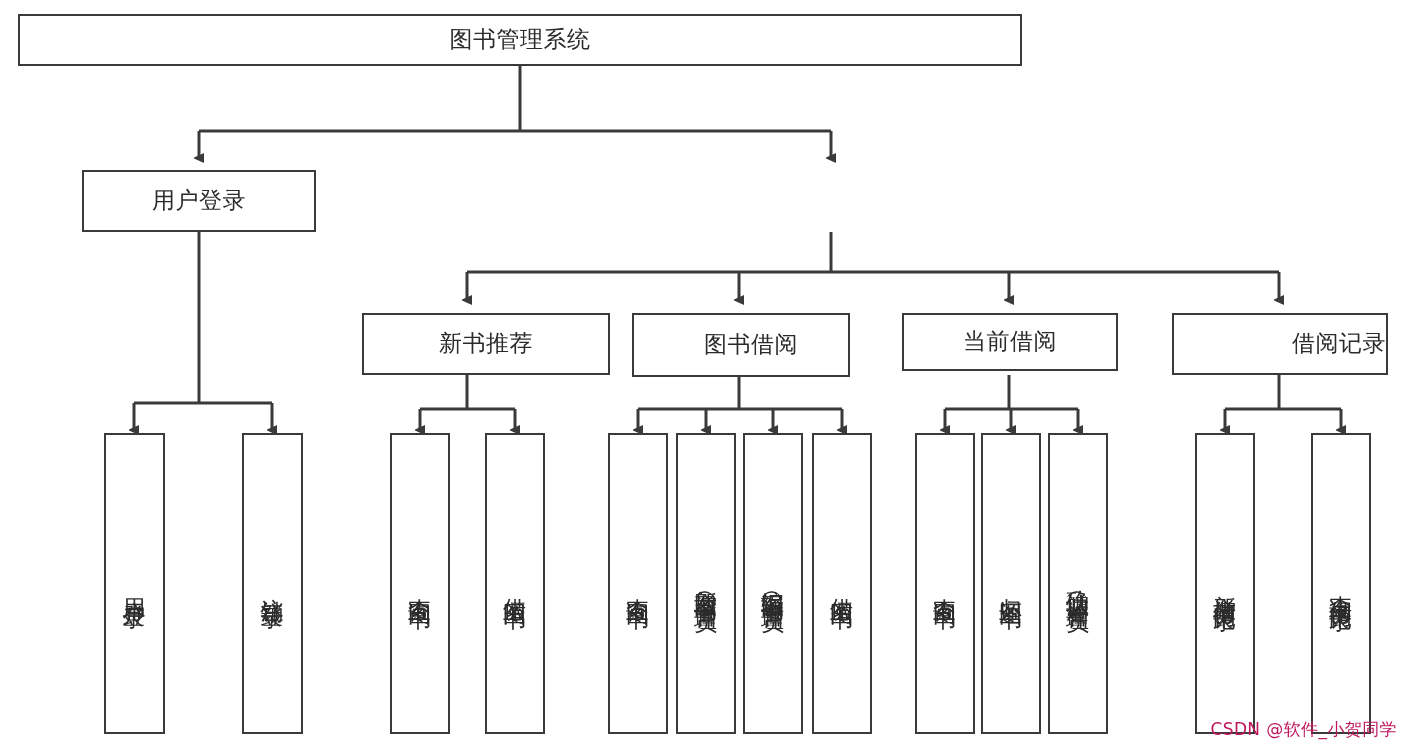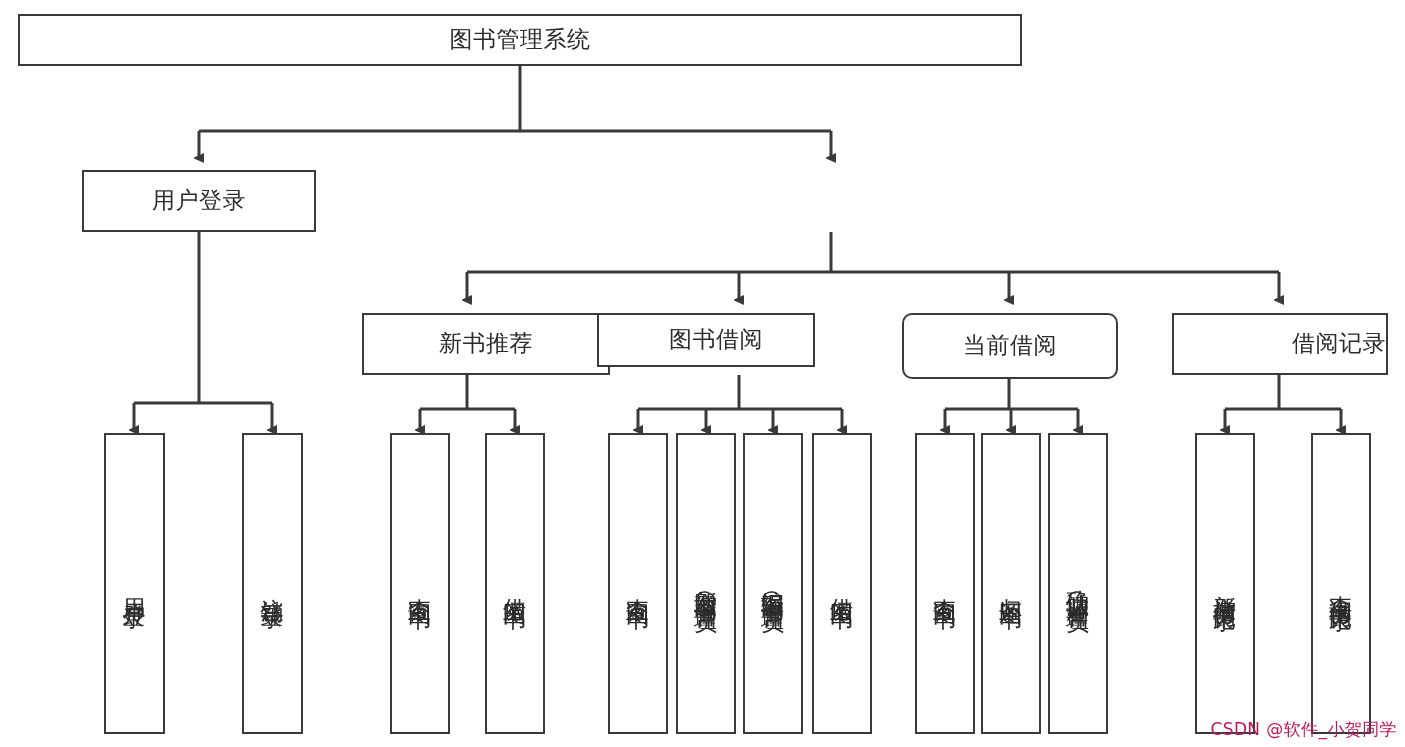--- a/index.html
+++ b/index.html
@@ -131,24 +131,24 @@
     <span class="lbl">图书管理系统</span>
   </div>
 
   <div class="node horiz" style="left:82px; top:170px; width:234px; height:62px;">
     <span class="lbl">用户登录</span>
   </div>
 
   <div class="node horiz" style="left:362px; top:313px; width:248px; height:62px;">
     <span class="lbl">新书推荐</span>
   </div>
-  <div class="node horiz" style="left:597px; top:313px; width:218px; height:54px;padding-left:20px;">
+  <div class="node horiz" style="left:632px; top:313px; width:218px; height:64px;padding-left:20px;">
     <span class="lbl">图书借阅</span>
   </div>
-  <div class="node horiz" style="left:902px; top:313px; width:216px; height:66px;border-radius:10px;">
+  <div class="node horiz" style="left:902px; top:313px; width:216px; height:58px;">
     <span class="lbl">当前借阅</span>
   </div>
   <div class="node horiz" style="left:1172px; top:313px; width:216px; height:62px;justify-content:flex-end;">
     <span class="lbl">借阅记录</span>
   </div>
 
   <div class="node vert" style="left:104px; top:433px; width:61px; height:301px;">
     <span class="lbl">用户登录</span>
   </div>
   <div class="node vert" style="left:242px; top:433px; width:61px; height:301px;">

